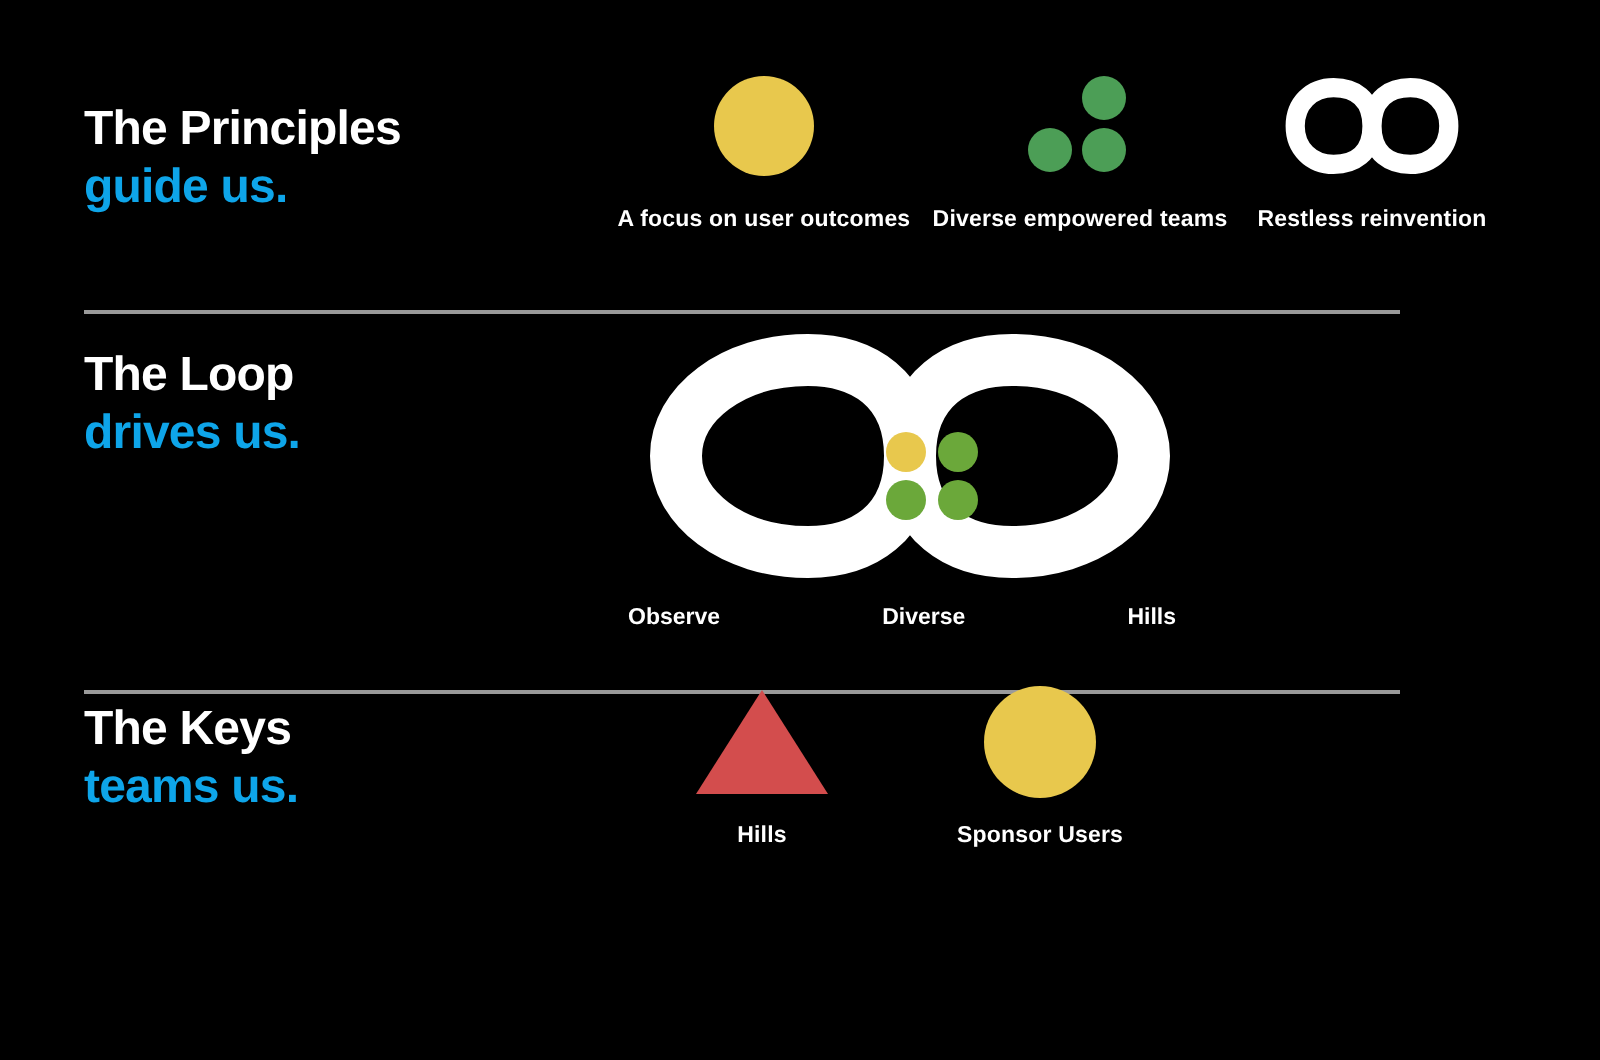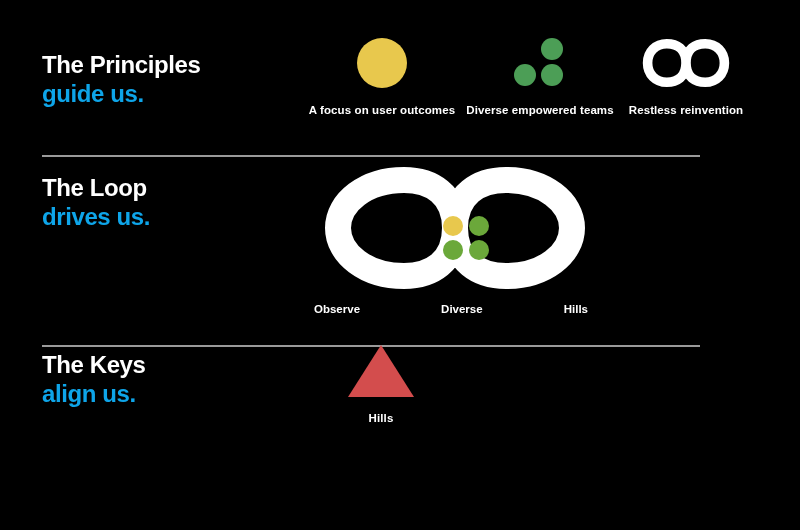--- a/index.html
+++ b/index.html
@@ -286,30 +286,36 @@
 
     </div>
   </div>
 
   <div class="divider" id="divider-2"></div>
 
   <div class="row" id="row-keys">
 
     <div class="heading-block">
       <div class="heading-line1">The Keys</div>
-      <div class="heading-line2">align us.</div>
+      <div class="heading-line2">teams us.</div>
     </div>
 
     <div class="icons">
 
       <div class="icon-item" id="item-hills">
         <div class="icon-art">
           <div class="triangle-red"></div>
         </div>
         <div class="icon-caption">Hills</div>
       </div>
 
 
+      <div class="icon-item" id="item-sponsor">
+        <div class="icon-art">
+          <div class="circle-yellow-lg"></div>
+        </div>
+        <div class="icon-caption">Sponsor Users</div>
+      </div>
 
     </div>
   </div>
 
 </div>
 
 </body></html>

